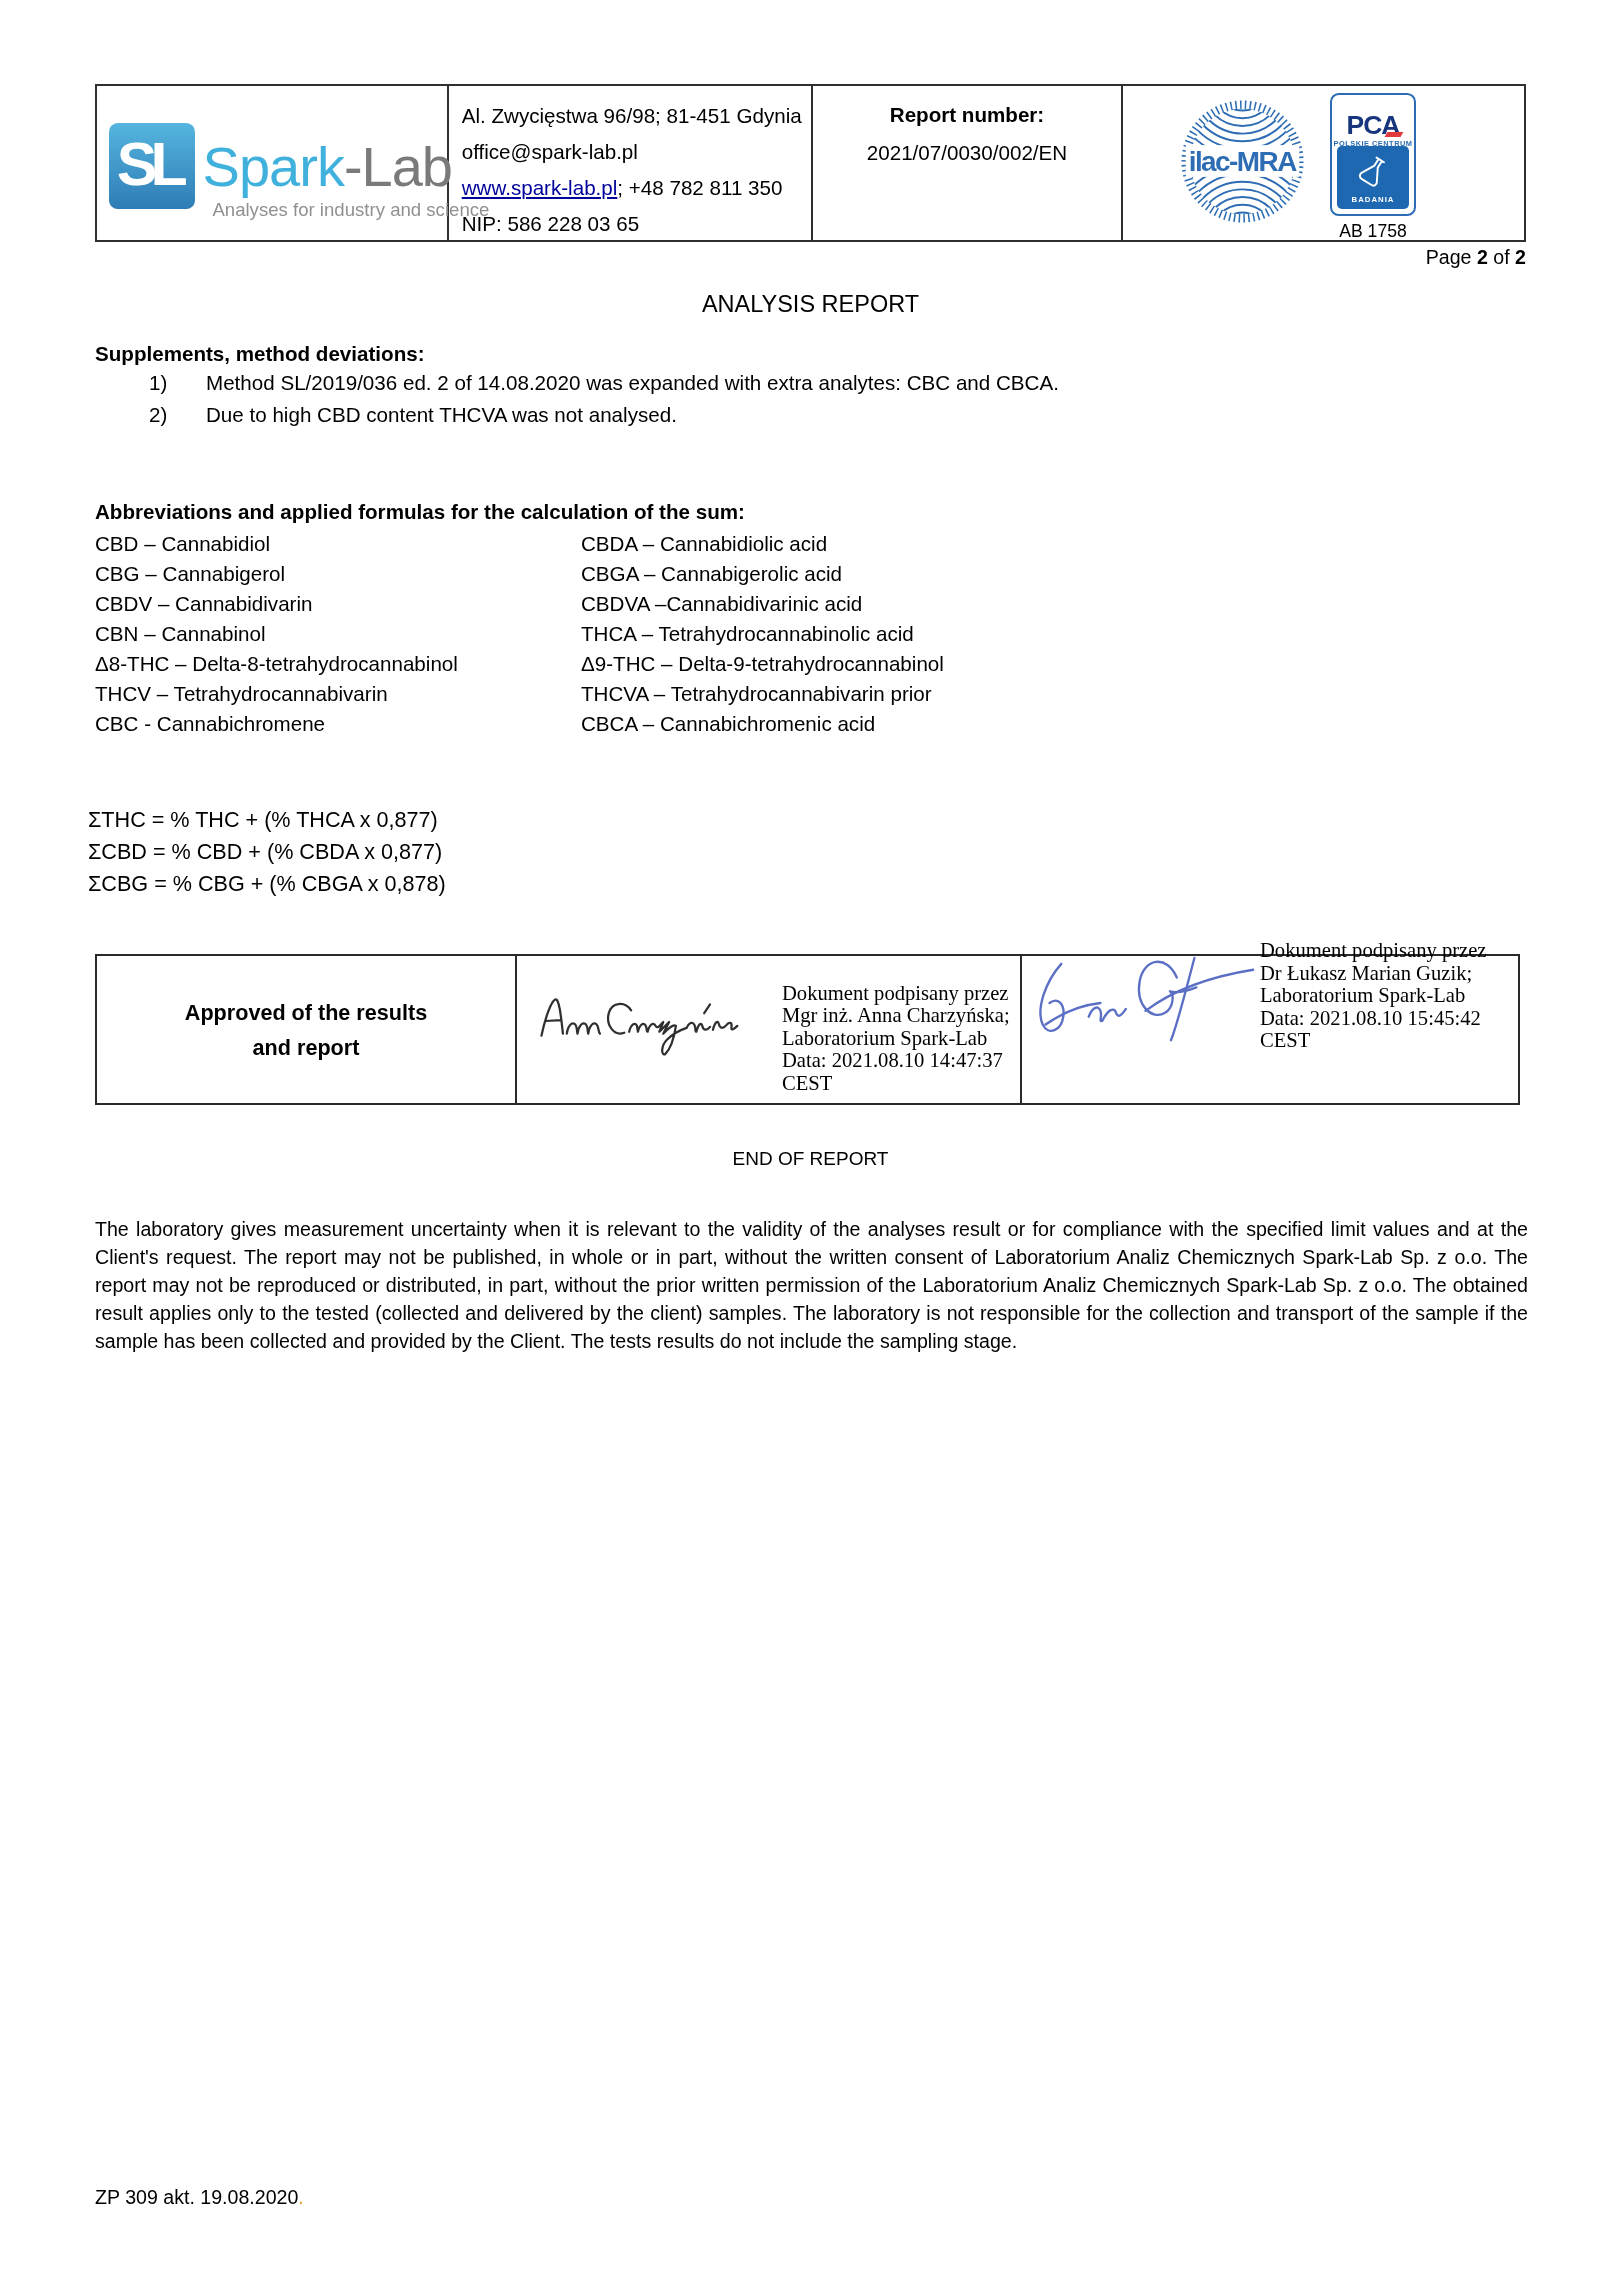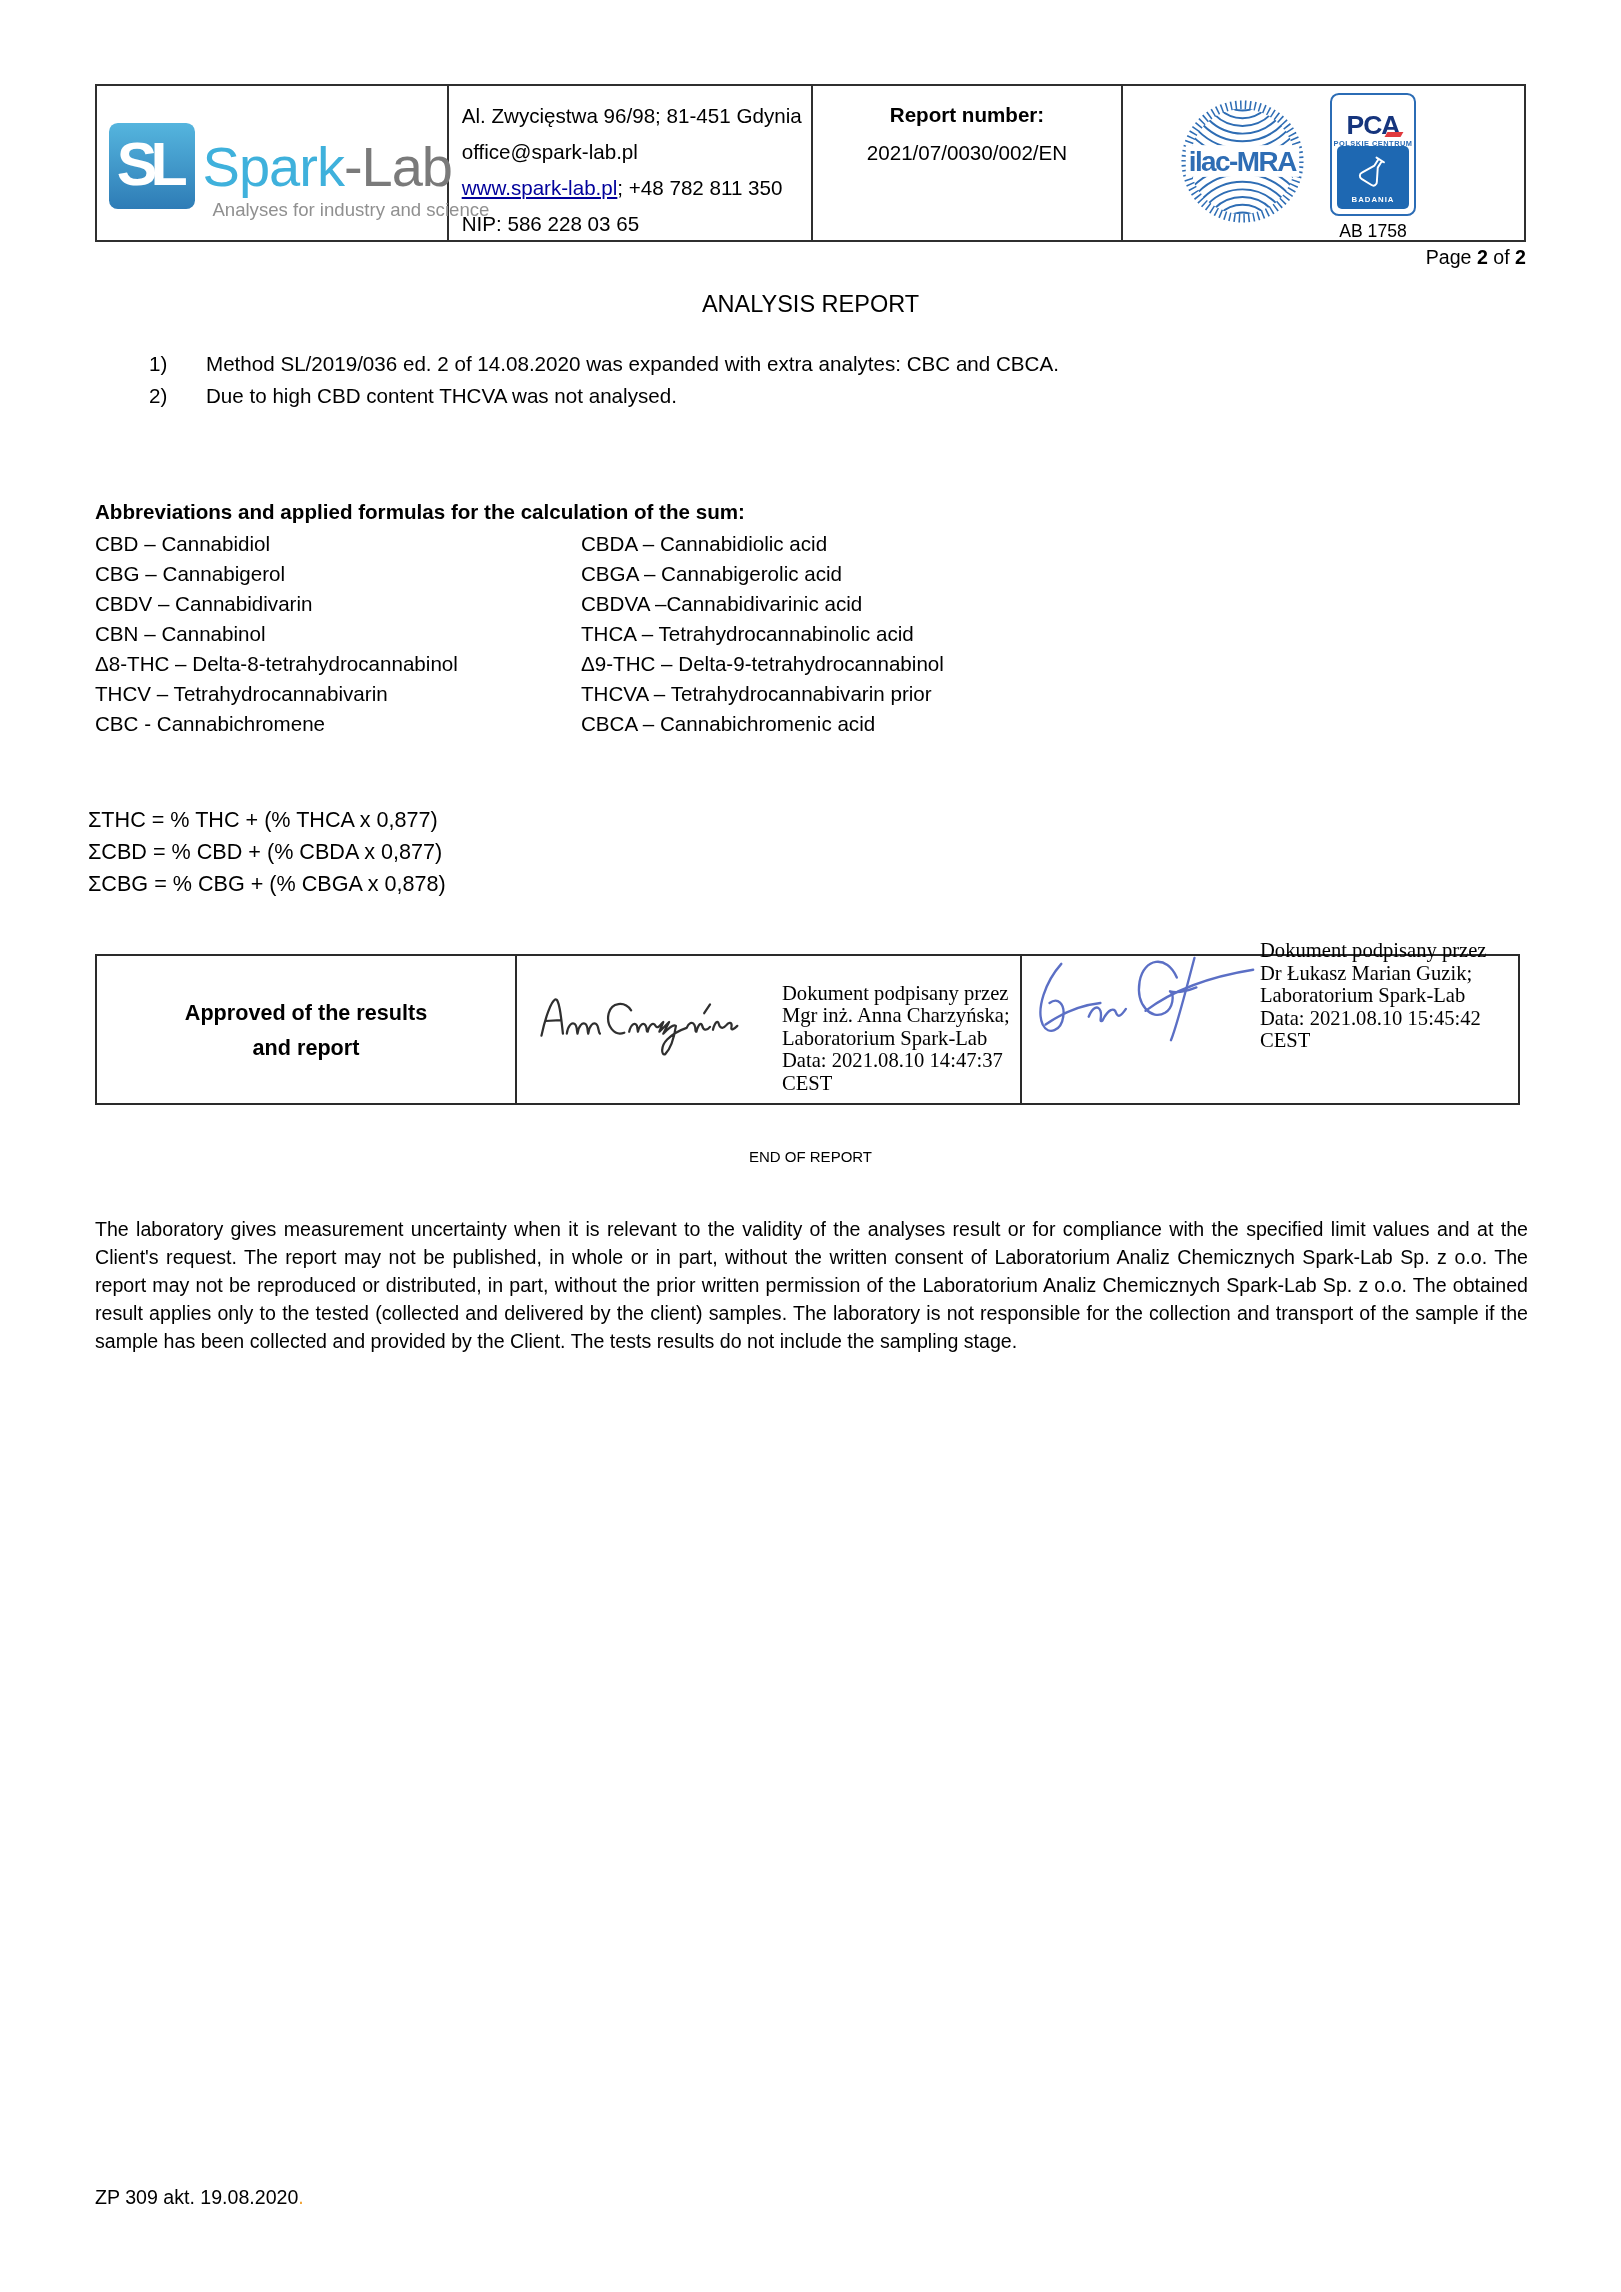--- a/index.html
+++ b/index.html
@@ -73,21 +73,21 @@
   .sig-cell:last-child{border-right:none;}
   .approved{display:flex;flex-direction:column;align-items:center;justify-content:center;
             font-weight:bold;font-size:21.6px;line-height:35px;text-align:center;}
   .stamp{position:absolute;font-family:"Liberation Serif","DejaVu Serif",serif;
          font-size:20.6px;line-height:22.5px;white-space:nowrap;}
   .stamp-anna{left:265px;top:25.5px;}
   .stamp-lukasz{left:238px;top:-16.7px;}
   .sig-svg-anna{position:absolute;left:15.7px;top:27.4px;}
   .sig-svg-lukasz{position:absolute;left:5.9px;top:-9.8px;}
 
-  .end-report{position:absolute;top:1148px;left:0;width:100%;text-align:center;font-size:15px;}
+  .end-report{position:absolute;top:1148px;left:0;width:100%;text-align:center;font-size:19px;}
 
   .disclaimer{position:absolute;left:95px;top:1215px;width:1433px;font-size:19.6px;line-height:28px;
               text-align:justify;}
 
   .doc-footer{position:absolute;left:95px;top:2186px;font-size:19.6px;}
   .footer-dot{color:#f0a030;}
 </style>
 </head>
 <body>
 
@@ -167,20 +167,21 @@
       </div>
       <div class="pca-cert">AB 1758</div>
     </div>
   </div>
 
   <div class="page-indicator"><span>Page </span><span class="bold">2</span><span> of </span><span class="bold">2</span></div>
 
   <div class="doc-title">ANALYSIS REPORT</div>
 
   <div class="supplements">
+    <div class="sec-heading">Supplements, method deviations:</div>
     <div class="supp-item"><span class="num">1)</span><span>Method SL/2019/036 ed. 2 of 14.08.2020 was expanded with extra analytes: CBC and CBCA.</span></div>
     <div class="supp-item"><span class="num">2)</span><span>Due to high CBD content THCVA was not analysed.</span></div>
   </div>
 
   <div class="abbr">
     <div class="sec-heading">Abbreviations and applied formulas for the calculation of the sum:</div>
     <div class="abbr-rows">
       <div class="abbr-row">
           <div>CBD – Cannabidiol</div>
           <div>CBDA – Cannabidiolic acid</div>

